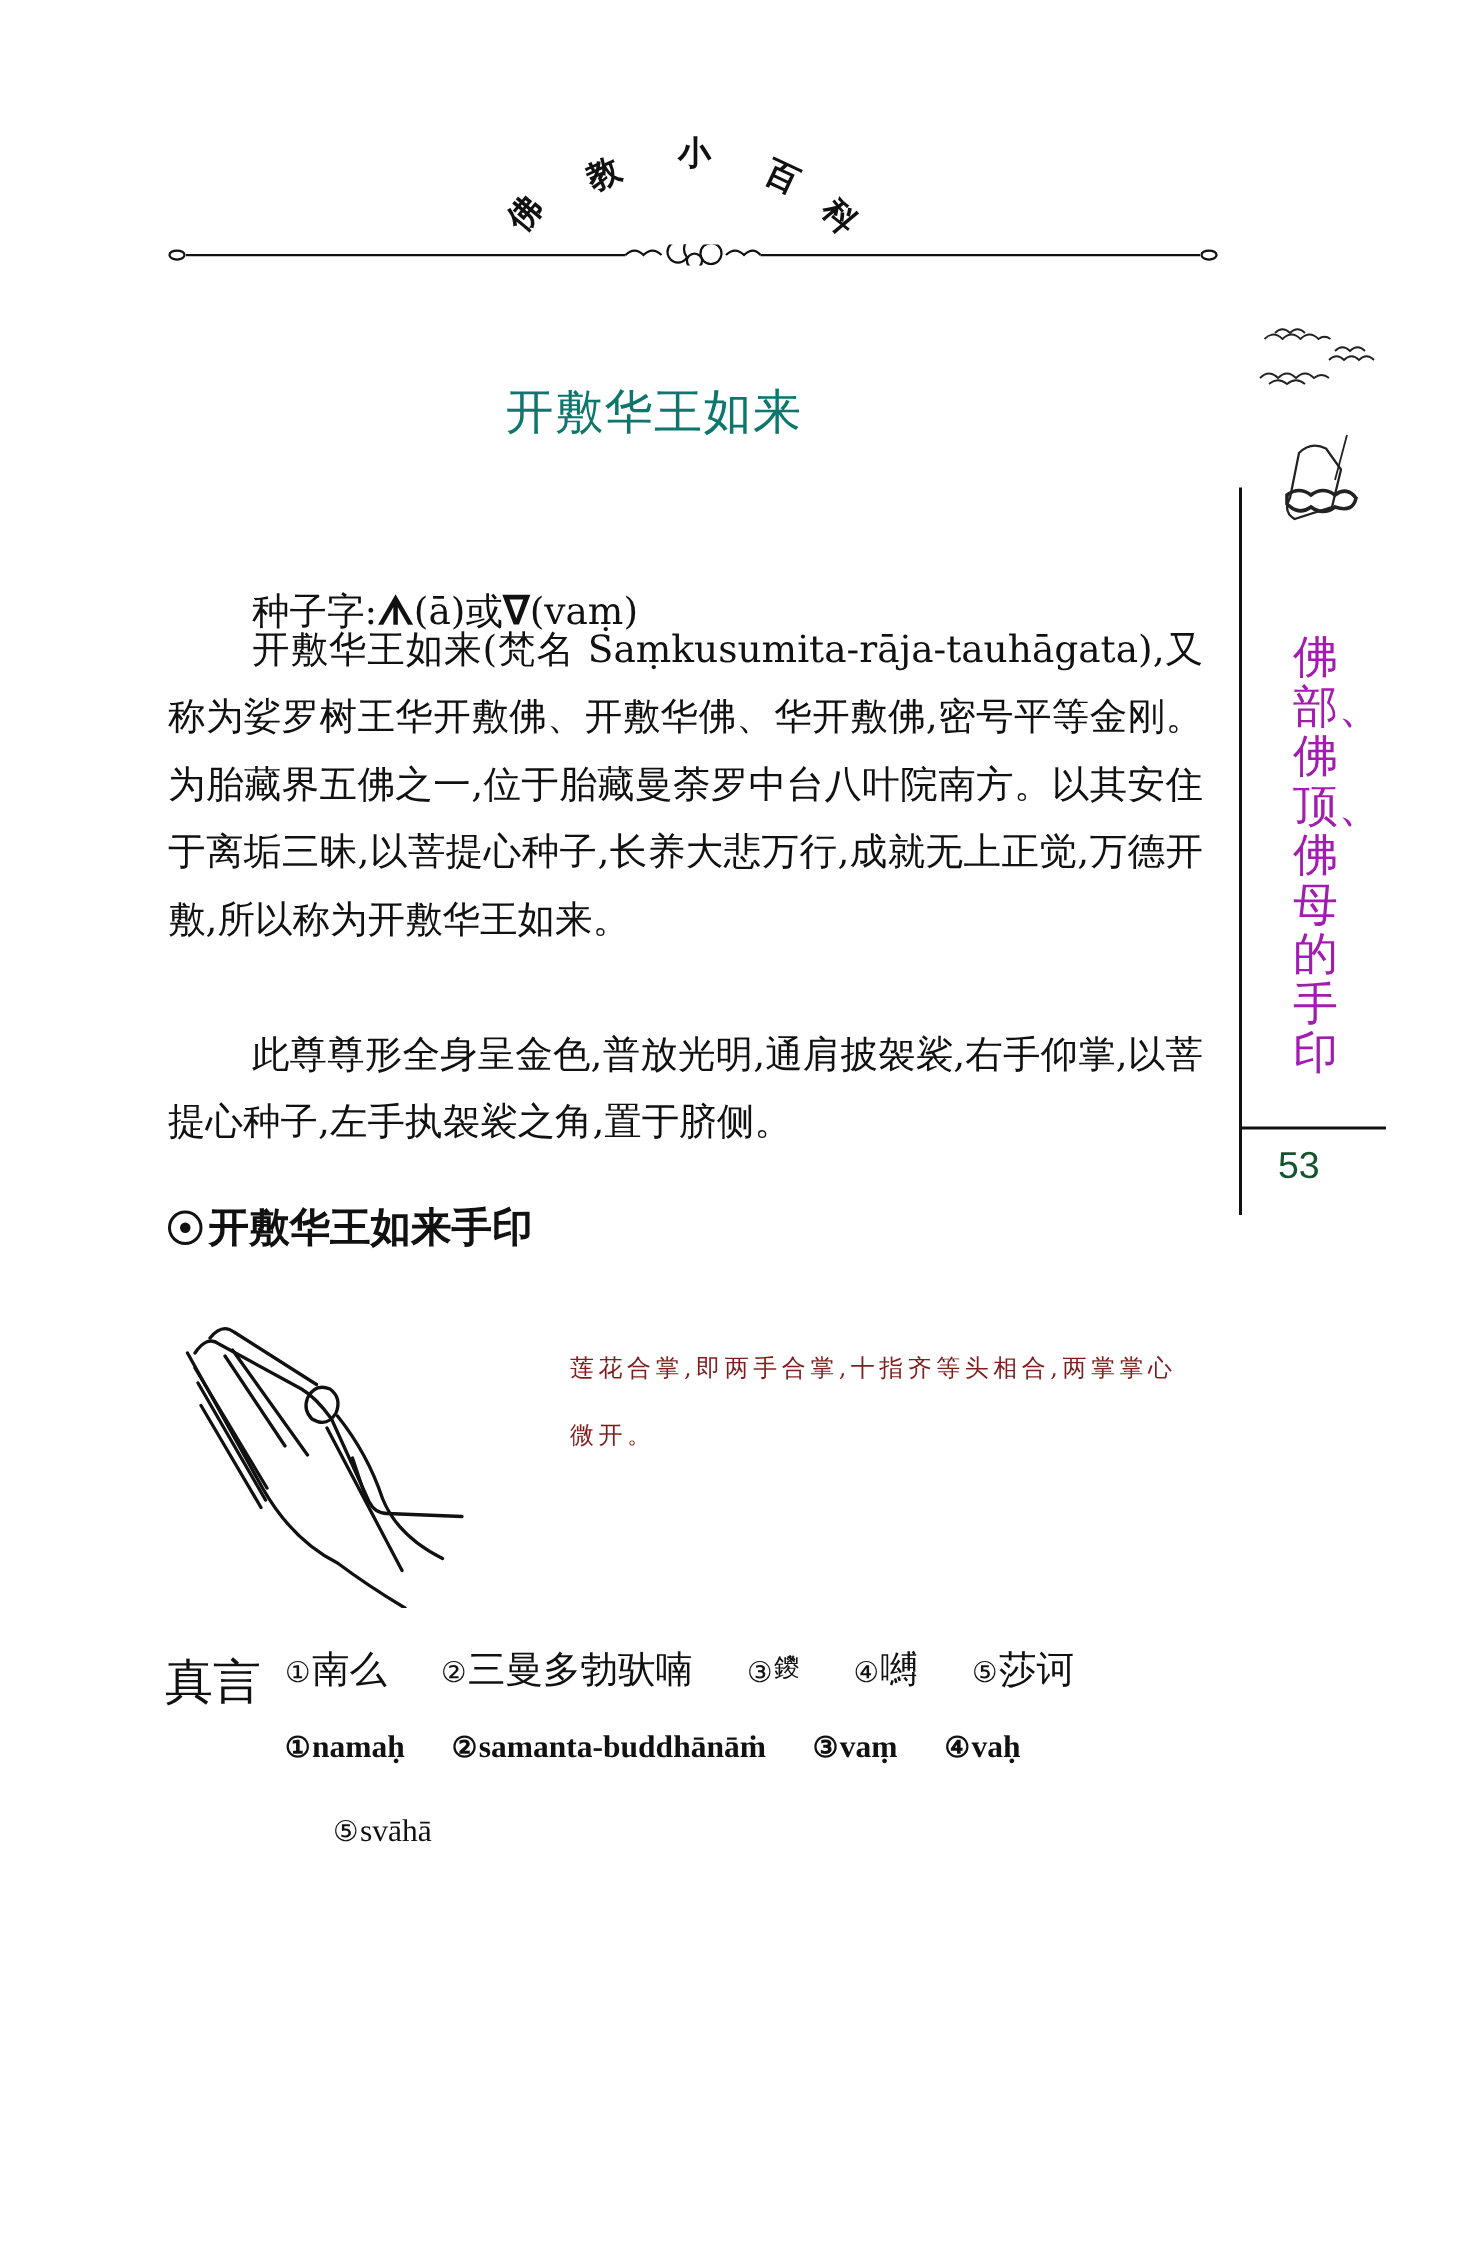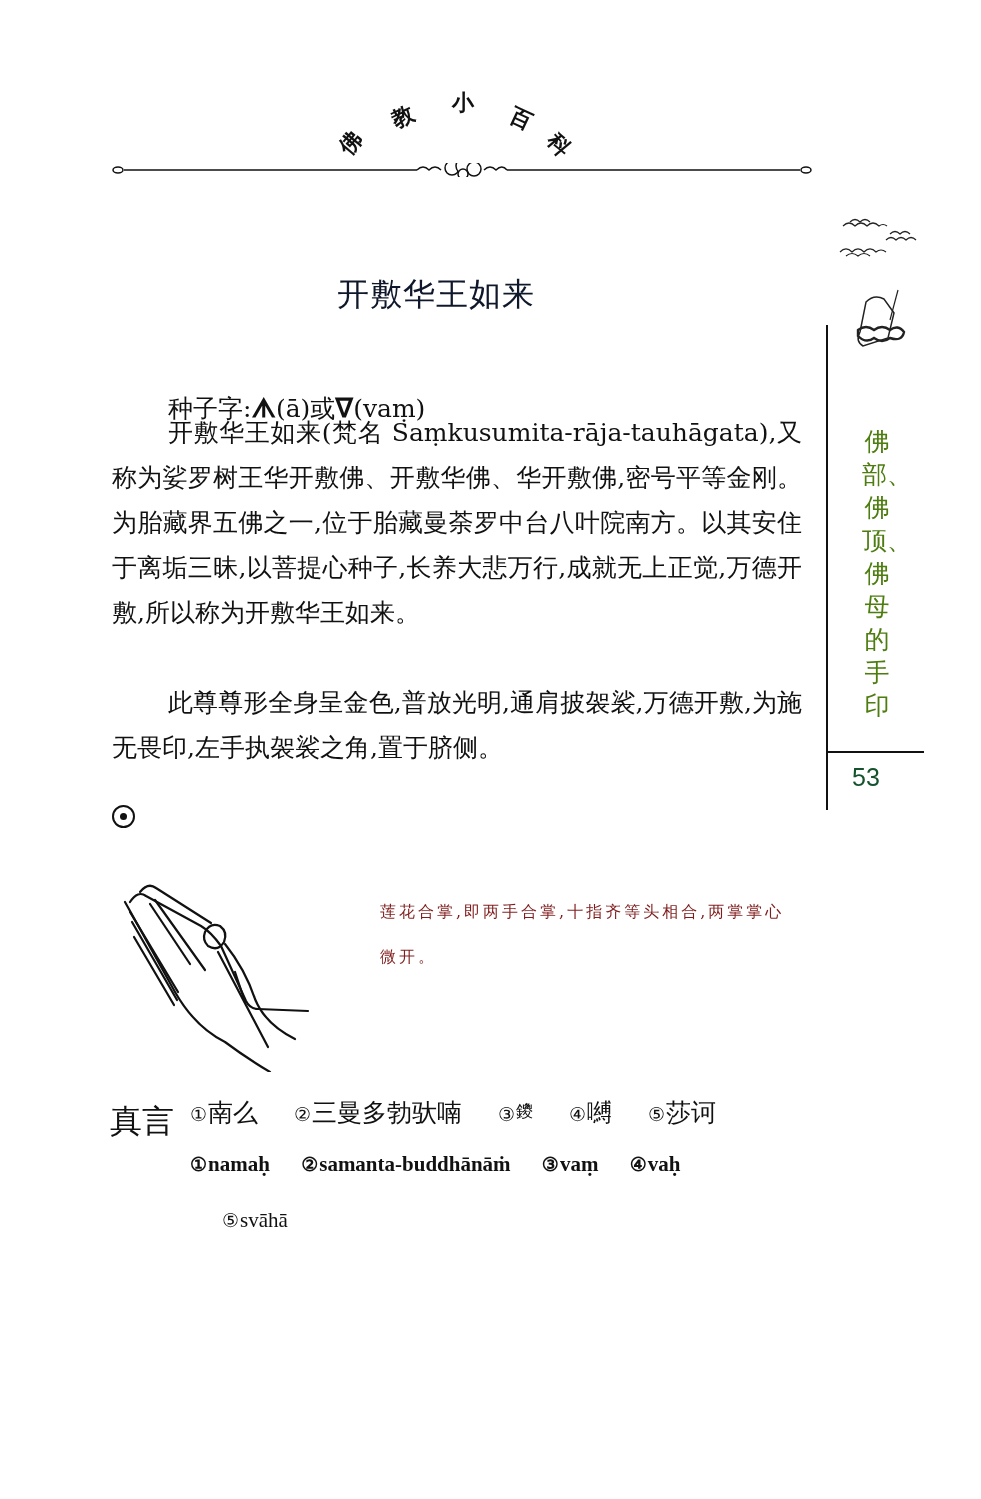--- a/index.html
+++ b/index.html
@@ -14,34 +14,34 @@
       position: absolute; font-family: "DejaVu Sans", "Liberation Sans", sans-serif;
       font-weight: bold; font-size: 22px; color: #111; line-height: 1;
     }
     .header-rule { position: absolute; left: 112px; top: 163px; width: 700px; height: 14px; }
 
     
     .side-vline { position: absolute; left: 826px; top: 325px; width: 2px; height: 485px; background: #111; }
     .side-hline { position: absolute; left: 826px; top: 751px; width: 98px; height: 2px; background: #111; }
     .side-chapter {
       position: absolute; left: 862px; top: 425px; width: 30px;
-      font-family: Liberation Sans, sans-serif; font-size: 25px;
-      line-height: 33px; color: #4d7c0f; text-align: center; word-break: break-all;
+      font-family: Liberation Mono, monospace; font-size: 30px;
+      line-height: 33px; color: #a21caf; text-align: center; word-break: break-all;
     }
     .page-number {
       position: absolute; left: 852px; top: 763px;
       font-family: Liberation Sans, sans-serif; font-size: 25px; color: #14532d;
     }
     .side-art { position: absolute; left: 838px; top: 210px; width: 100px; height: 170px; }
 
     
     .page-title {
       position: absolute; left: 337px; top: 253px;
       font-family: "DejaVu Sans", "Liberation Sans", sans-serif; font-size: 32px;
-      letter-spacing: 1px; color: #0f172a; margin-top: 20px;
+      letter-spacing: 1px; color: #0f766e;
     }
 
     
     .para {
       position: absolute; left: 112px; width: 690px;
       font-size: 25px; line-height: 45px; color: #111;
       text-align: justify; text-align-last: left;
     }
     .seed-line { position: absolute; left: 168px; top: 345px; font-size: 25px; line-height: 40px; margin-top: 43px; }
     .siddham { font-weight: bold; font-size: 26px; }
@@ -131,25 +131,25 @@
 
 <div class="seed-line">
   <span>种子字:</span><span class="siddham">ᗑ</span><span>(ā)</span><span>或</span><span class="siddham">ᐁ</span><span>(vaṃ)</span>
 </div>
 
 <div class="para" style="top:410px; text-indent:56px;">
   <span>开敷华王如来(梵名 Saṃkusumita-rāja-tauhāgata),又称为娑罗树王华开敷佛、开敷华佛、华开敷佛,密号平等金刚。为胎藏界五佛之一,位于胎藏曼荼罗中台八叶院南方。以其安住于离垢三昧,以菩提心种子,长养大悲万行,成就无上正觉,万德开敷,所以称为开敷华王如来。</span>
 </div>
 
 <div class="para" style="top:680px; text-indent:56px;">
-  <span>此尊尊形全身呈金色,普放光明,通肩披袈裟,万德开敷,为施无畏印,左手执袈裟之角,置于脐侧。</span>
+  <span>此尊尊形全身呈金色,普放光明,通肩披袈裟,右手仰掌,以菩提心种子,左手执袈裟之角,置于脐侧。</span>
 </div>
 
 <div class="section-heading">
-  <span class="bullet-icon"></span>
+  <span class="bullet-icon"></span><span>开敷华王如来手印</span>
 </div>
 
 <svg class="hand-illustration" viewBox="0 0 200 200" width="200" height="200">
   <g fill="none" stroke="#111" stroke-width="2.2" stroke-linecap="round" stroke-linejoin="round">
     <path d="M20 30 q8 -12 16 -6 l55 30 q10 6 20 20 l25 55 q4 8 12 8 l50 2"></path>
     <path d="M30 20 q8 -10 16 -4 l55 35"></path>
     <path d="M15 30 l50 90 q20 35 50 50 q20 15 45 30"></path>
     <path d="M22 50 l45 78"></path>
     <path d="M24 65 l40 68"></path>
     <path d="M20 40 l48 80"></path>

